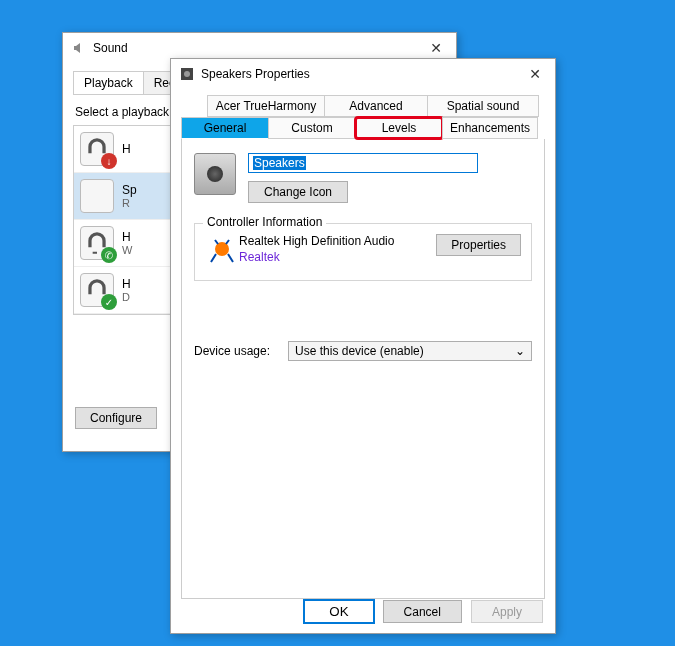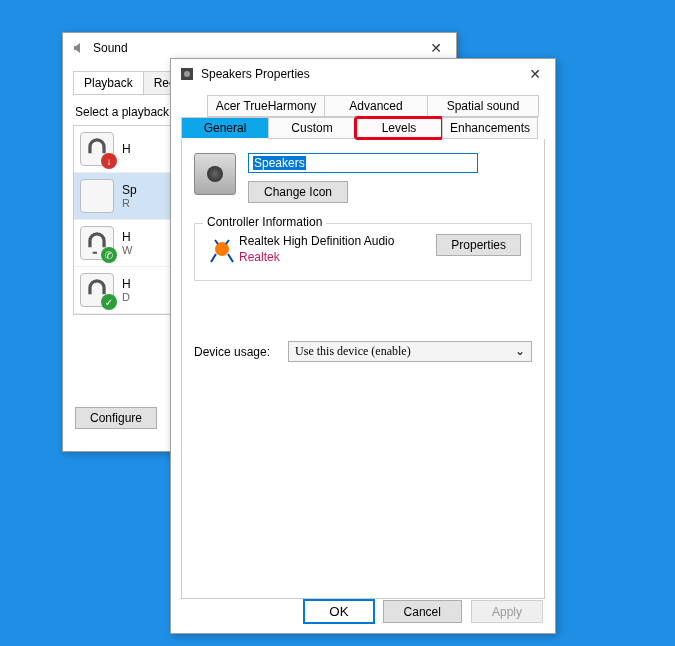--- a/index.html
+++ b/index.html
@@ -64,25 +64,25 @@
   .spk-icon { width:42px;height:42px;background:linear-gradient(#ddd,#aaa);border:1px solid #888;border-radius:3px;display:flex;align-items:center;justify-content:center; }
   .spk-icon .cone{ width:16px;height:16px;border-radius:50%;background:radial-gradient(#666,#222); }
   .name-col { display:flex;flex-direction:column; gap:8px; }
   .name-input { width:230px; border:1px solid #0078d7; padding:2px 4px; font-size:12px; }
   .name-input .sel { background:#0078d7; color:#fff; padding:0 1px;}
   .group { border:1px solid #d5d5d5; margin-top:20px; padding:10px 10px 12px 10px; position:relative; }
   .group-title { position:absolute; top:-9px; left:8px; background:#fff; padding:0 4px; font-size:12px; }
   .ctrl-row { display:flex; align-items:flex-start; gap:0; }
   .crab-icon { width:34px;height:34px; display:flex;align-items:center;justify-content:center; }
   .ctrl-txt { flex:1; display:flex;flex-direction:column; gap:2px; }
-  .ctrl-txt a { color:#be185d; text-decoration:none; font-size:12px; }
+  .ctrl-txt a { color:#6d28d9; text-decoration:none; font-size:12px; }
   .jack-row { display:flex;align-items:center; gap:10px; font-size:12px; }
   .jack-dot { width:10px;height:10px;border-radius:50%; background:#000; }
   .usage-row { display:flex;align-items:center; gap:18px; margin-top:60px; }
-  .usage-select { flex:1; border:1px solid #adadad; padding:2px 6px; display:flex;justify-content:space-between;align-items:center; background:#f4f4f4;font-family:Liberation Serif, serif;}
+  .usage-select { flex:1; border:1px solid #adadad; padding:2px 6px; display:flex;justify-content:space-between;align-items:center; background:#f4f4f4;}
   .footer { position:absolute; bottom:10px; right:12px; display:flex; gap:9px; }
   .btn-primary { border:1px solid #0078d7; background:#fff; padding:3px 24px; outline:1px solid #0078d7; }
 </style>
 </head>
 <body>
 
 <div class="window" id="sound-win">
   <div class="titlebar">
     <span class="icon">
       <svg viewBox="0 0 16 16">

